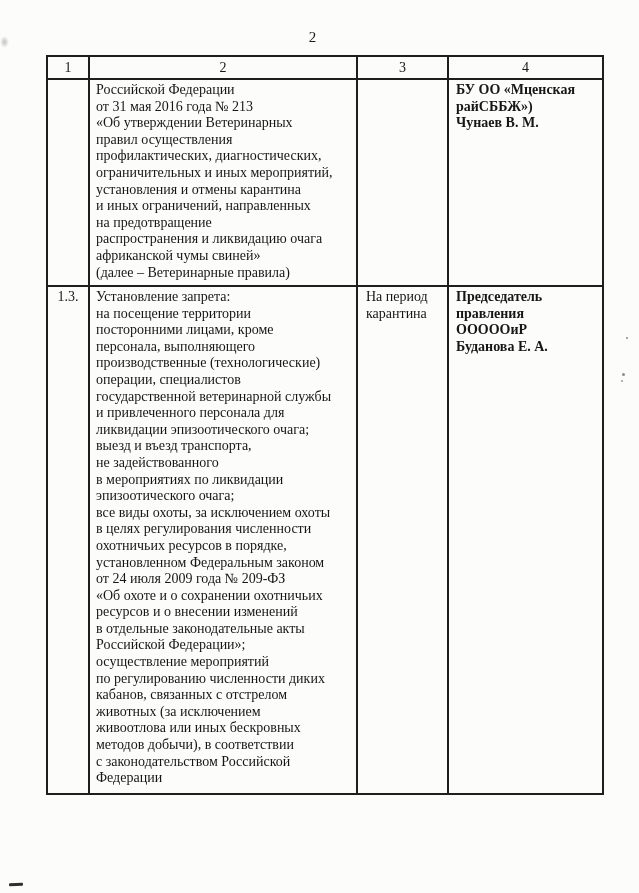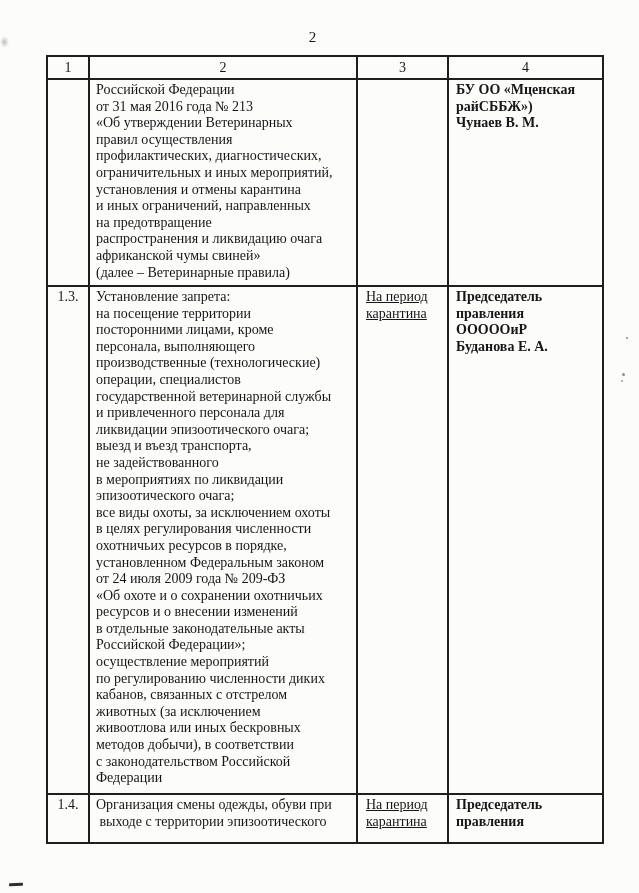--- a/index.html
+++ b/index.html
@@ -51,21 +51,21 @@
     text-align: center;
     vertical-align: middle;
     padding: 0;
     line-height: 21px;
   }
   tr.row-a td   { height: 201px; margin-left: 22px; }
   tr.row-13 td  { height: 502px; }
   tr.row-14 td  { height: 43px; }
   td.num-cell  { text-align: center; padding-top: 2px; }
   td.action-cell { padding: 2px 4px 2px 6px; }
-  td.term-cell { padding: 2px 2px 2px 8px; text-decoration: underline; }
+  td.term-cell { padding: 2px 2px 2px 8px; }
   td.resp-cell { padding: 2px 2px 2px 7px; font-weight: bold; }
   
   .artifact { position: absolute; pointer-events: none; }
   .artifact-dash {
     left: 9px; top: 883px; width: 14px; height: 3px;
     background: #2e2e2e; transform: rotate(-2deg); border-radius: 1px;
   }
   .artifact-smudge {
     left: 0px; top: 36px; width: 9px; height: 12px;
     background: radial-gradient(ellipse at center, rgba(120,120,120,.45), rgba(120,120,120,0) 70%);
@@ -158,29 +158,20 @@
 с законодательством Российской
 Федерации</td>
         <td class="term-cell">На период
 карантина</td>
         <td class="resp-cell">Председатель
 правления
 ОООООиР
 Буданова Е. А.</td>
       </tr>
 
-      <tr class="row-14">
-        <td class="num-cell">1.4.</td>
-        <td class="action-cell">Организация смены одежды, обуви при
- выходе с территории эпизоотического</td>
-        <td class="term-cell">На период
-карантина</td>
-        <td class="resp-cell">Председатель
-правления</td>
-      </tr>
     </tbody>
   </table>
 
   <div class="artifact artifact-dash"></div>
   <div class="artifact artifact-smudge"></div>
   <div class="artifact artifact-dot1"></div>
   <div class="artifact artifact-dot2"></div>
   <div class="artifact artifact-speck"></div>
 
 </div>

